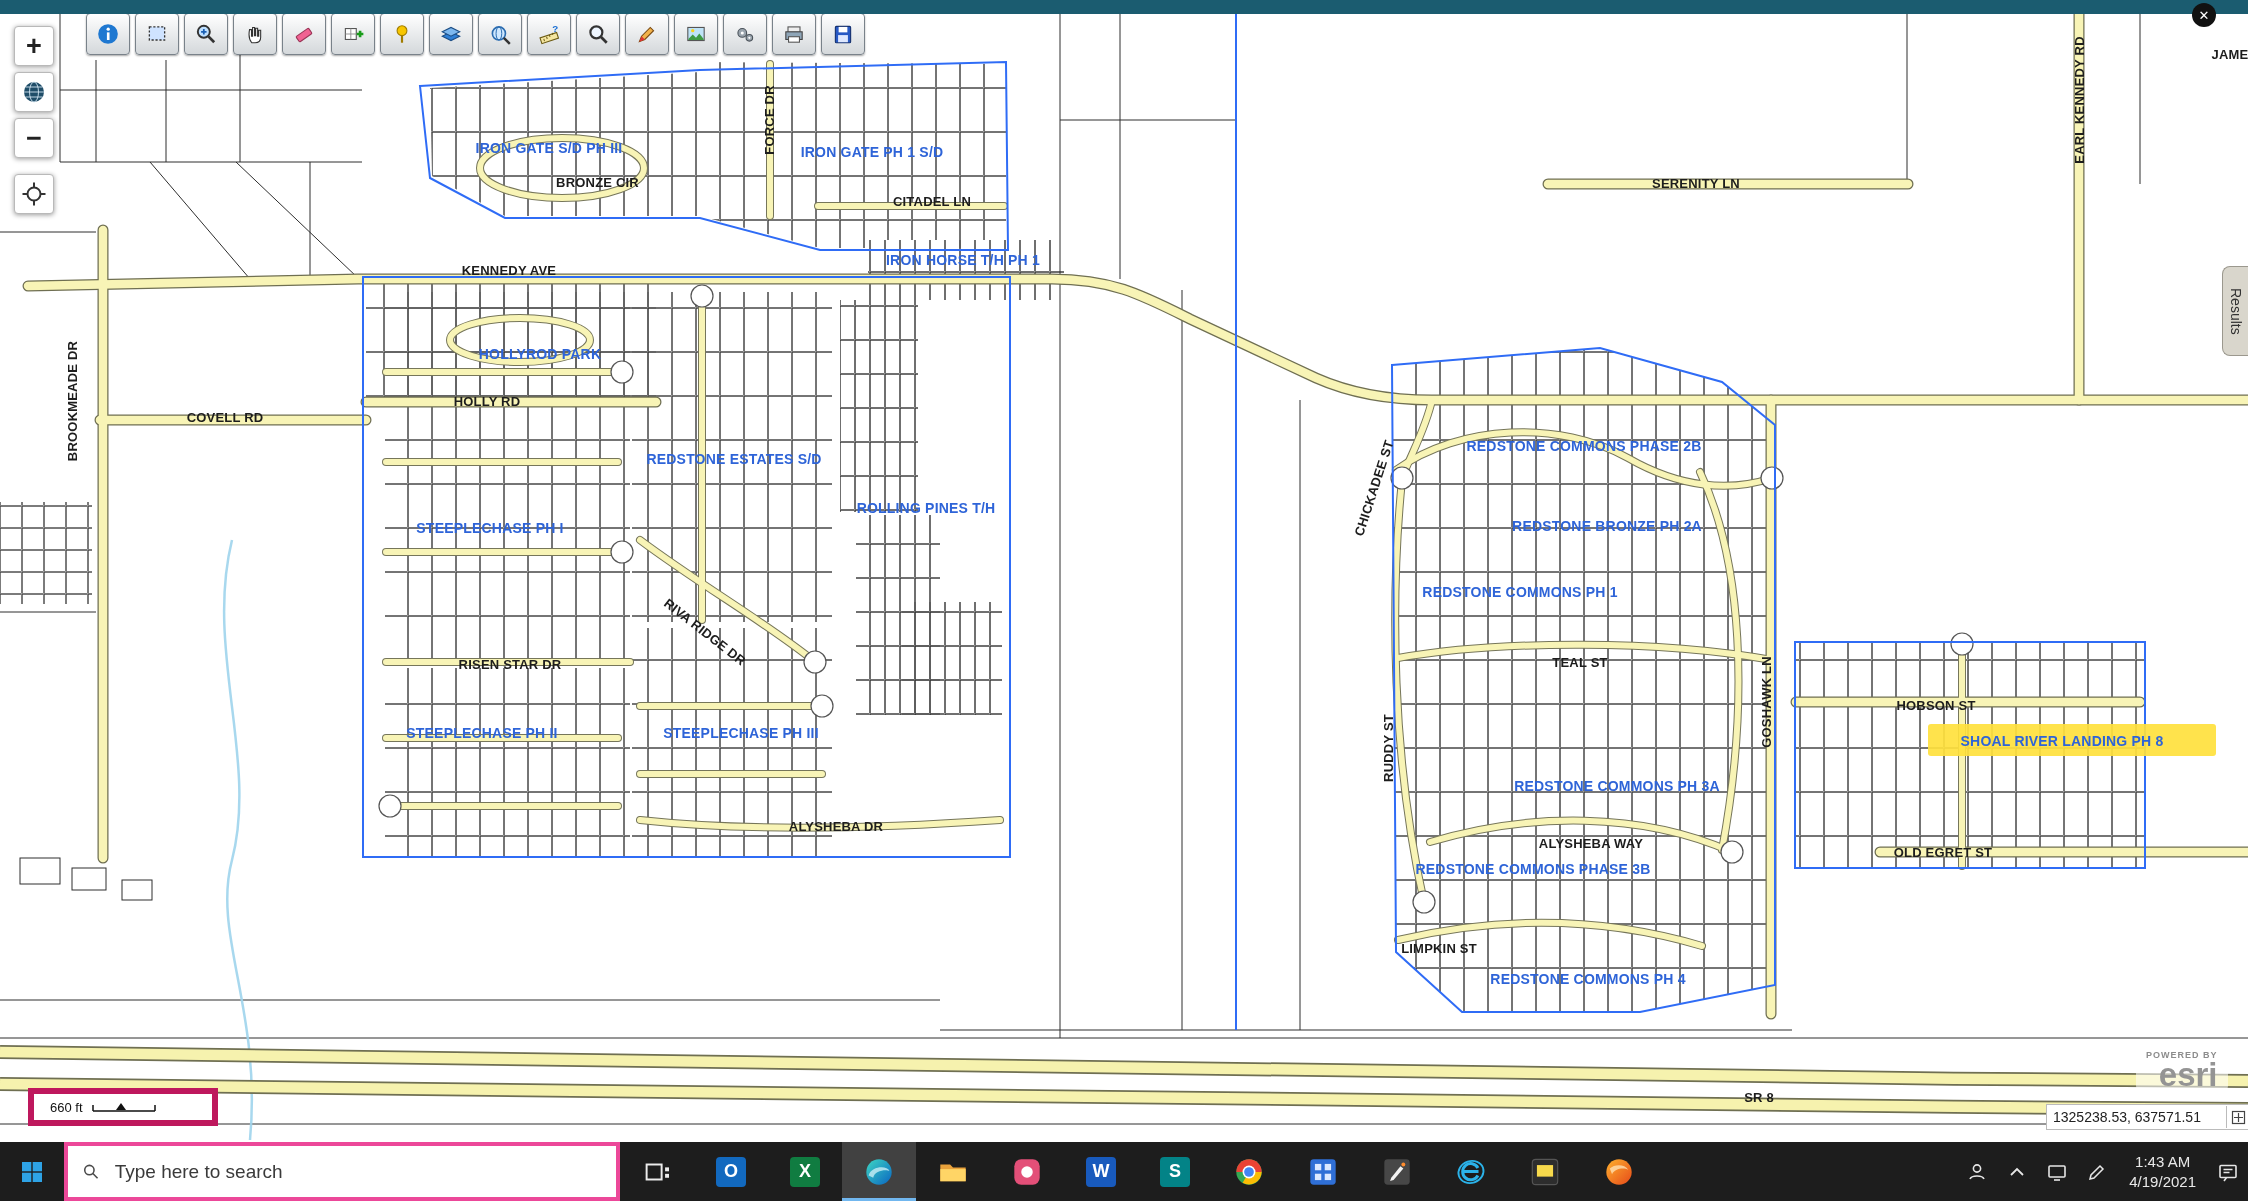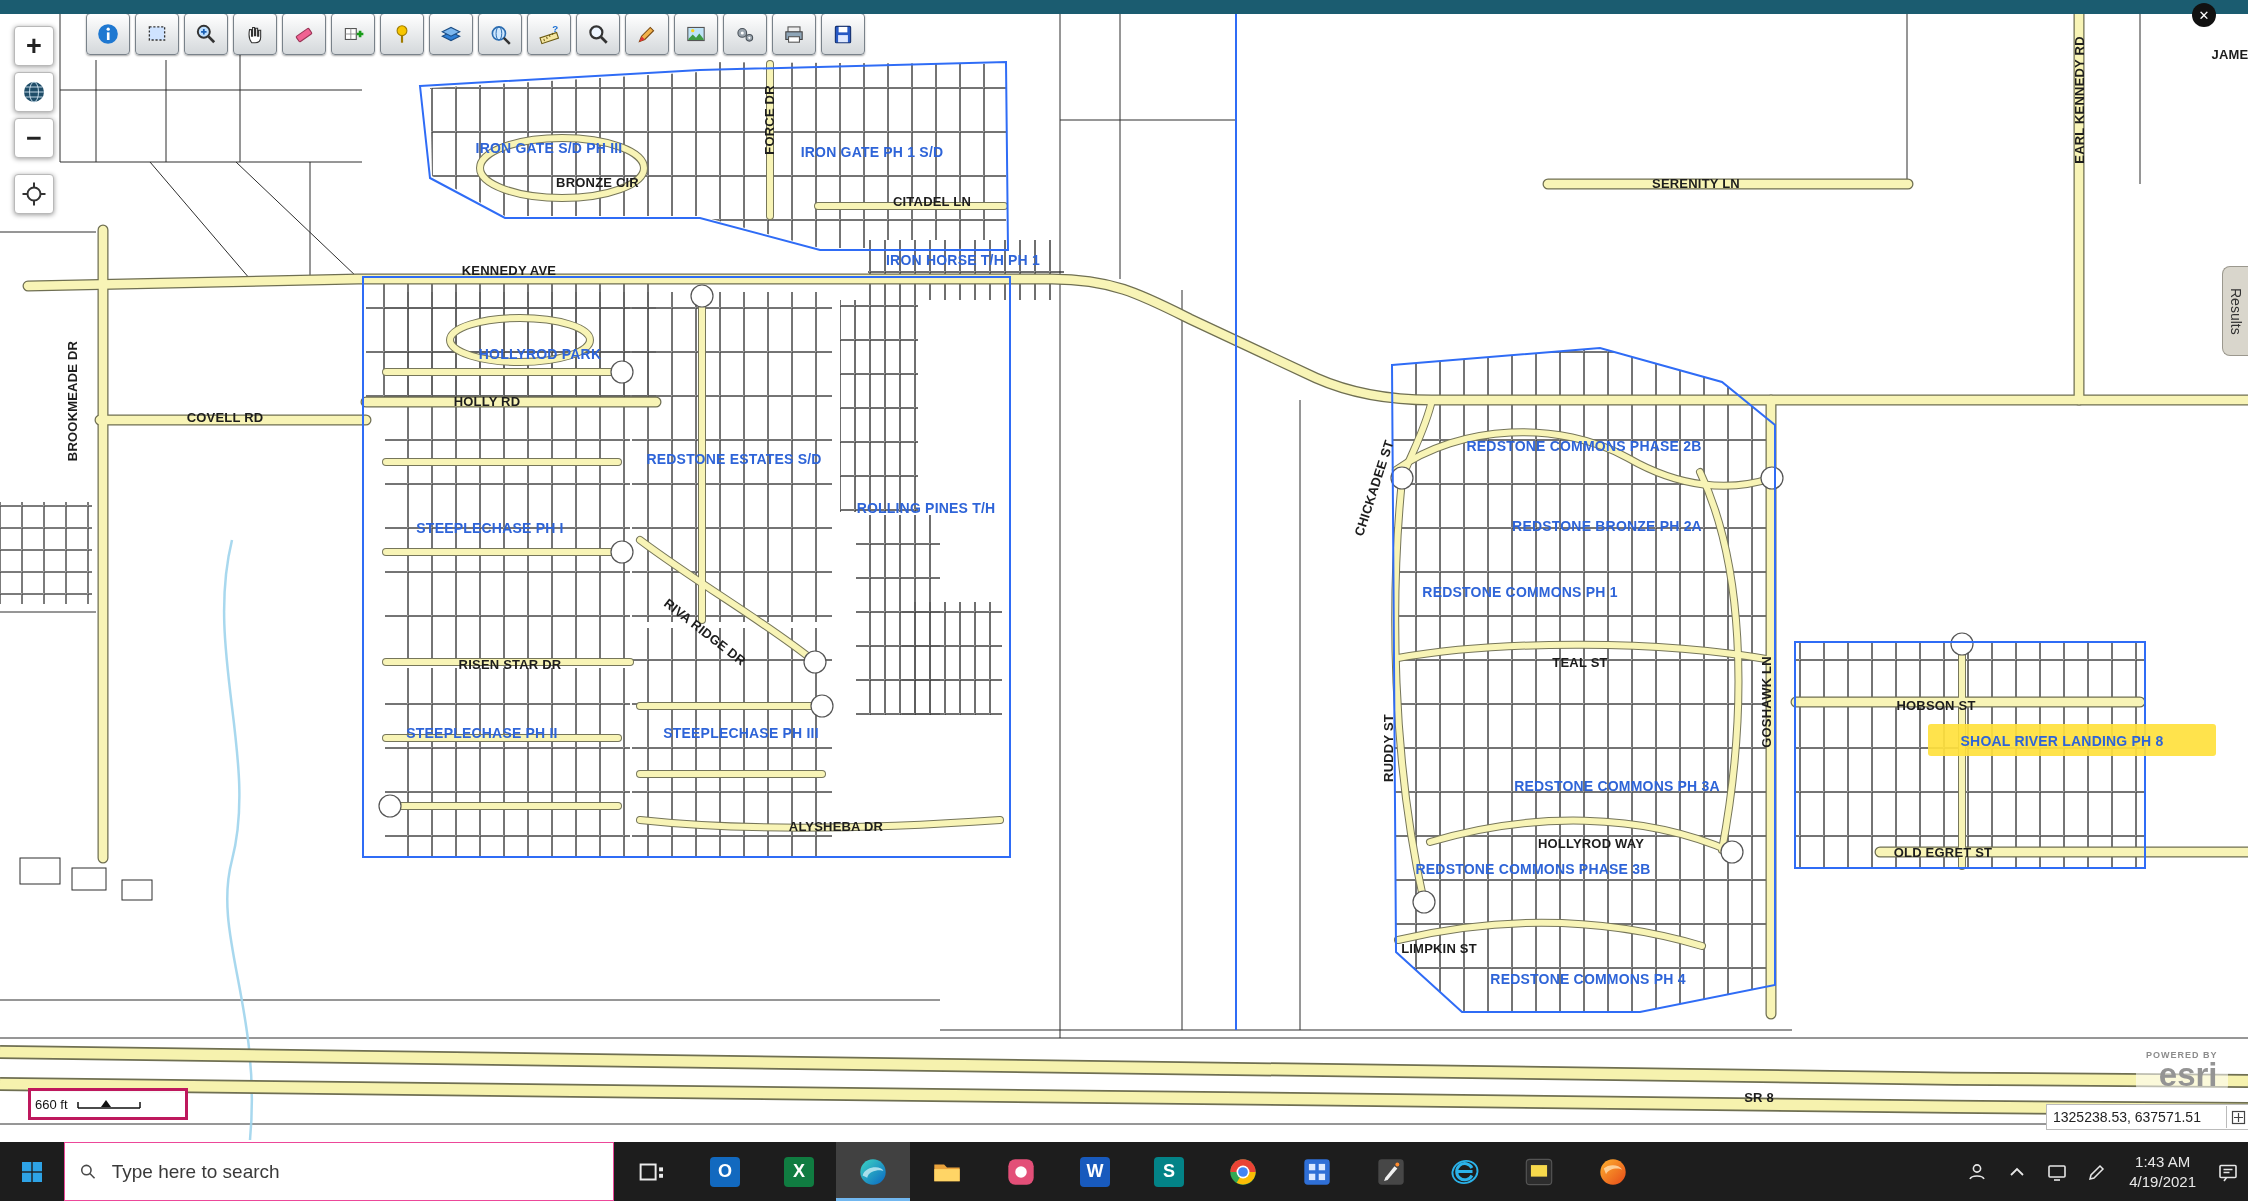--- a/index.html
+++ b/index.html
@@ -31,40 +31,40 @@
     box-shadow:0 1px 5px rgba(0,0,0,.4);display:flex;align-items:center;justify-content:center;
     font-size:27px;font-weight:700;color:#222;z-index:30;cursor:pointer;}
   #zoom-in{top:26px;}#globe-btn{top:72px;}#zoom-out{top:118px;}#home-btn{top:174px;}
 
   
   #results-tab{position:absolute;right:0;top:266px;width:25px;height:88px;background:#d9d6cc;border:1px solid #9b988e;border-right:none;
     border-radius:8px 0 0 8px;display:flex;align-items:center;justify-content:center;z-index:30;cursor:pointer;}
   #results-tab span{writing-mode:vertical-rl;font-size:14px;color:#333;}
 
   
-  #scalebar{position:absolute;left:28px;top:1088px;width:146px;height:26px;background:rgba(255,255,255,.95);border:3px solid #be185d;
-    display:flex;align-items:center;gap:8px;padding:0 4px;z-index:30;}
+  #scalebar{position:absolute;left:28px;top:1088px;width:146px;height:26px;background:rgba(255,255,255,.95);border:6px solid #be185d;
+    display:flex;align-items:center;gap:8px;padding:0 16px;z-index:30;}
   #scalebar .txt{font-size:13px;color:#111;}
 
   
   #coords{position:absolute;left:2046px;top:1104px;width:202px;height:24px;background:#fff;border:1px solid #bbb;
     display:flex;align-items:center;z-index:30;}
   #coords .txt{flex:1;font-size:14px;color:#222;padding-left:6px;}
   #coords .target{width:22px;height:22px;border-left:1px solid #bbb;display:flex;align-items:center;justify-content:center;cursor:pointer;}
 
   
   #esri{position:absolute;left:2136px;top:1048px;text-align:right;z-index:29;background:rgba(255,255,255,.55);
     border-radius:8px;padding:2px 10px 4px 10px;}
   #esri .pb{font-size:9px;letter-spacing:1px;color:#8c8c8c;font-weight:700;}
   #esri .brand{font-size:33px;color:#949494;font-weight:600;line-height:.9;}
 
   
   #taskbar{position:absolute;left:0;top:1142px;width:2248px;height:59px;background:#1d1d1d;display:flex;align-items:stretch;z-index:60;color:#e8e8e8;}
   .start-btn{width:64px;display:flex;align-items:center;justify-content:center;cursor:pointer;}
-  .search-box{width:520px;background:#fff;border:1px solid #ec4899;display:flex;align-items:center;gap:12px;padding:0 14px;}
+  .search-box{width:520px;background:#fff;border:4px solid #ec4899;display:flex;align-items:center;gap:12px;padding:0 14px;}
   .search-box input{border:none;outline:none;font-size:19px;width:100%;background:transparent;font-family:inherit;color:#222;}
   .search-box input::placeholder{color:#3a3a3a;opacity:1;}
   #apps{display:flex;align-items:stretch;}
   .app-btn{width:74px;display:flex;align-items:center;justify-content:center;cursor:pointer;}
   .app-btn.active{background:rgba(255,255,255,.16);box-shadow:inset 0 -3px 0 #71b7ef;}
   .app-btn svg{width:30px;height:30px;}
   .tile{width:30px;height:30px;border-radius:4px;color:#fff;font-weight:700;font-size:18px;display:flex;align-items:center;justify-content:center;}
   .tray{margin-left:auto;display:flex;align-items:center;}
   .tray-icon{width:40px;display:flex;justify-content:center;cursor:pointer;}
   .tray-icon svg{width:24px;height:24px;}
@@ -274,21 +274,21 @@
         <span class="map-label street" style="left: 487px; top: 401px; transform: translate(-50%, -50%);">HOLLY RD</span>
         <span class="map-label street" style="left: 72px; top: 401px; transform: translate(-50%, -50%) rotate(-90deg);">BROOKMEADE DR</span>
         <span class="map-label street" style="left: 705px; top: 632px; transform: translate(-50%, -50%) rotate(38deg);">RIVA RIDGE DR</span>
         <span class="map-label street" style="left: 510px; top: 664px; transform: translate(-50%, -50%);">RISEN STAR DR</span>
         <span class="map-label street" style="left: 836px; top: 826px; transform: translate(-50%, -50%);">ALYSHEBA DR</span>
         <span class="map-label street" style="left: 1374px; top: 488px; transform: translate(-50%, -50%) rotate(-72deg);">CHICKADEE ST</span>
         <span class="map-label street" style="left: 1580px; top: 662px; transform: translate(-50%, -50%);">TEAL ST</span>
         <span class="map-label street" style="left: 1388px; top: 748px; transform: translate(-50%, -50%) rotate(-90deg);">RUDDY ST</span>
         <span class="map-label street" style="left: 1766px; top: 702px; transform: translate(-50%, -50%) rotate(-90deg);">GOSHAWK LN</span>
         <span class="map-label street" style="left: 1936px; top: 705px; transform: translate(-50%, -50%); text-align: center;">HOBSON ST</span>
-        <span class="map-label street" style="left: 1591px; top: 843px; transform: translate(-50%, -50%);">HOLLYROD WAY</span>
+        <span class="map-label street" style="left: 1591px; top: 843px; transform: translate(-50%, -50%);">ALYSHEBA WAY</span>
         <span class="map-label street" style="left: 1943px; top: 852px; transform: translate(-50%, -50%);">OLD EGRET ST</span>
         <span class="map-label street" style="left: 1439px; top: 948px; transform: translate(-50%, -50%);">LIMPKIN ST</span>
         <span class="map-label street" style="left: 1759px; top: 1097px; transform: translate(-50%, -50%);">SR 8</span>
       </div>
   </div>
 
   <div id="topbar"></div>
   <div id="close-chip">✕</div>
 
   <div class="toolbar">

